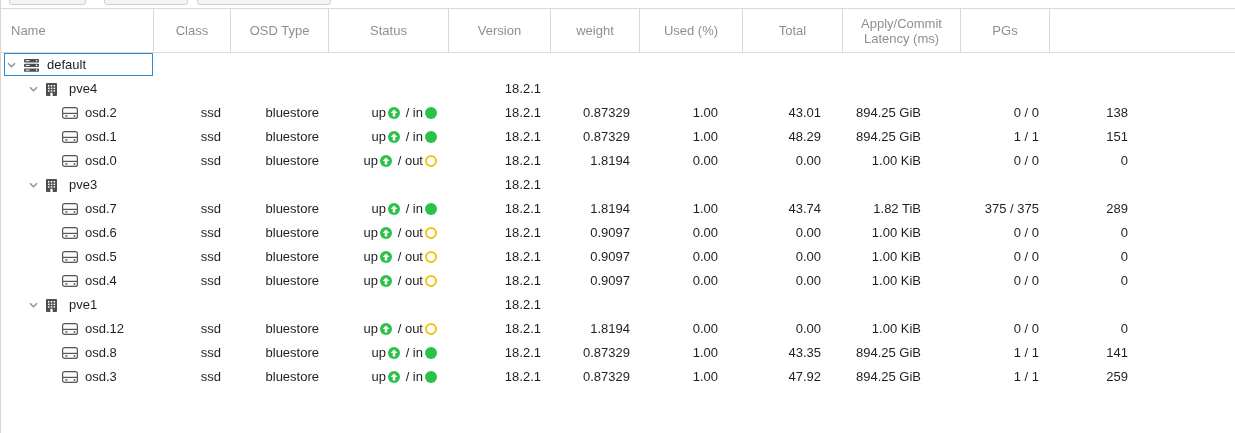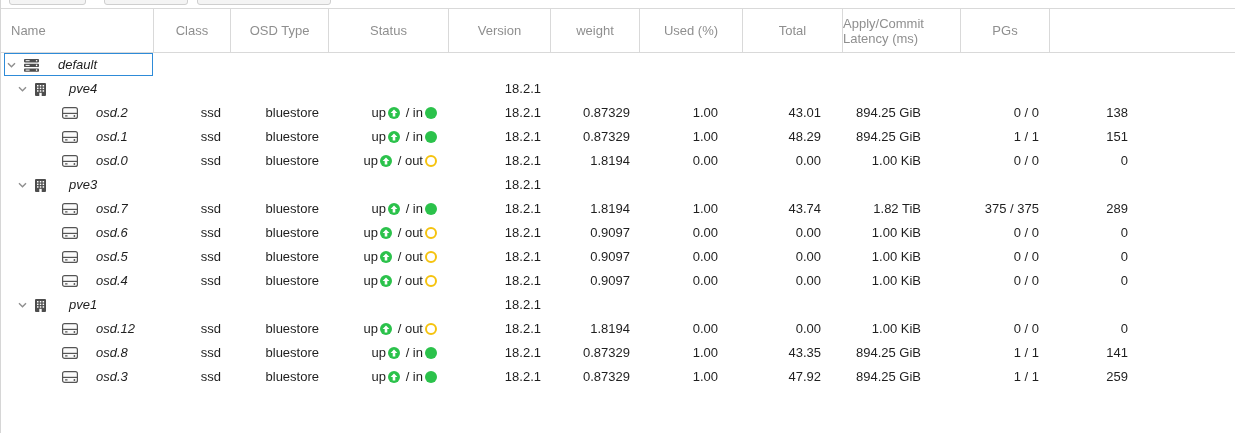--- a/index.html
+++ b/index.html
@@ -11,37 +11,37 @@
   
   .btn-stub { position:absolute; top:-10px; height:15px; background:#f4f4f4;
               border:1px solid #cfcfcf; border-radius:3px; }
 
   
   #hdr { position:absolute; top:8px; left:0; width:1235px; height:45px;
          display:flex; border-top:1px solid #d9d9d9; border-bottom:1px solid #d9d9d9;
          background:#fff; }
   .th { display:flex; align-items:center; justify-content:center;
         border-right:1px solid #d9d9d9; color:#8f8f8f; font-size:13px;
-        line-height:15px; text-align:left; overflow:hidden; }
+        line-height:15px; text-align:center; overflow:hidden; }
   .th.left { justify-content:flex-start; padding-left:10px; text-align:left; }
   .th.fill { border-right:none; flex:1; }
 
   
   #tbody { position:absolute; top:53px; left:0; width:1235px; }
   .tr { display:flex; height:24px; line-height:24px; font-size:13px; color:#1f1f1f; }
   .td { height:24px; text-align:right; padding-right:10px; white-space:nowrap;
         overflow:visible; }
   .td.name { display:flex; align-items:center; text-align:left; padding-right:0;
              position:relative; }
   .td.sel::after { content:""; position:absolute; left:3px; top:0; right:1px; bottom:1px;
                    border:1px solid var(--sel, #2e8bd8); pointer-events:none; }
-  .L0 { padding-left:6px; } .L1 { padding-left:17px; } .L2 { padding-left:44px; }
+  .L0 { padding-left:6px; } .L1 { padding-left:28px; } .L2 { padding-left:44px; }
   .expander, .spacer { width:17px; display:inline-flex; align-items:center; height:24px; }
   .nicon { width:21px; display:inline-flex; align-items:center; height:24px; }
-  .nlabel { margin-left:13px;font-style:italic; }
+  .nlabel { margin-left:2px; }
 
   
   .c0{width:153px}.c1{width:77px}.c2{width:98px}.c3{width:120px}.c4{width:102px}
   .c5{width:89px}.c6{width:88px}.c7{width:103px}.c8{width:100px}.c9{width:118px}
   .c10{width:89px}
 
   
   .sic { display:inline-block; vertical-align:-2px; margin:0 2px; }
   .up-ic { color:var(--up-green,#2bc24b); }
   .in-ic { color:var(--in-green,#2bc24b); }

